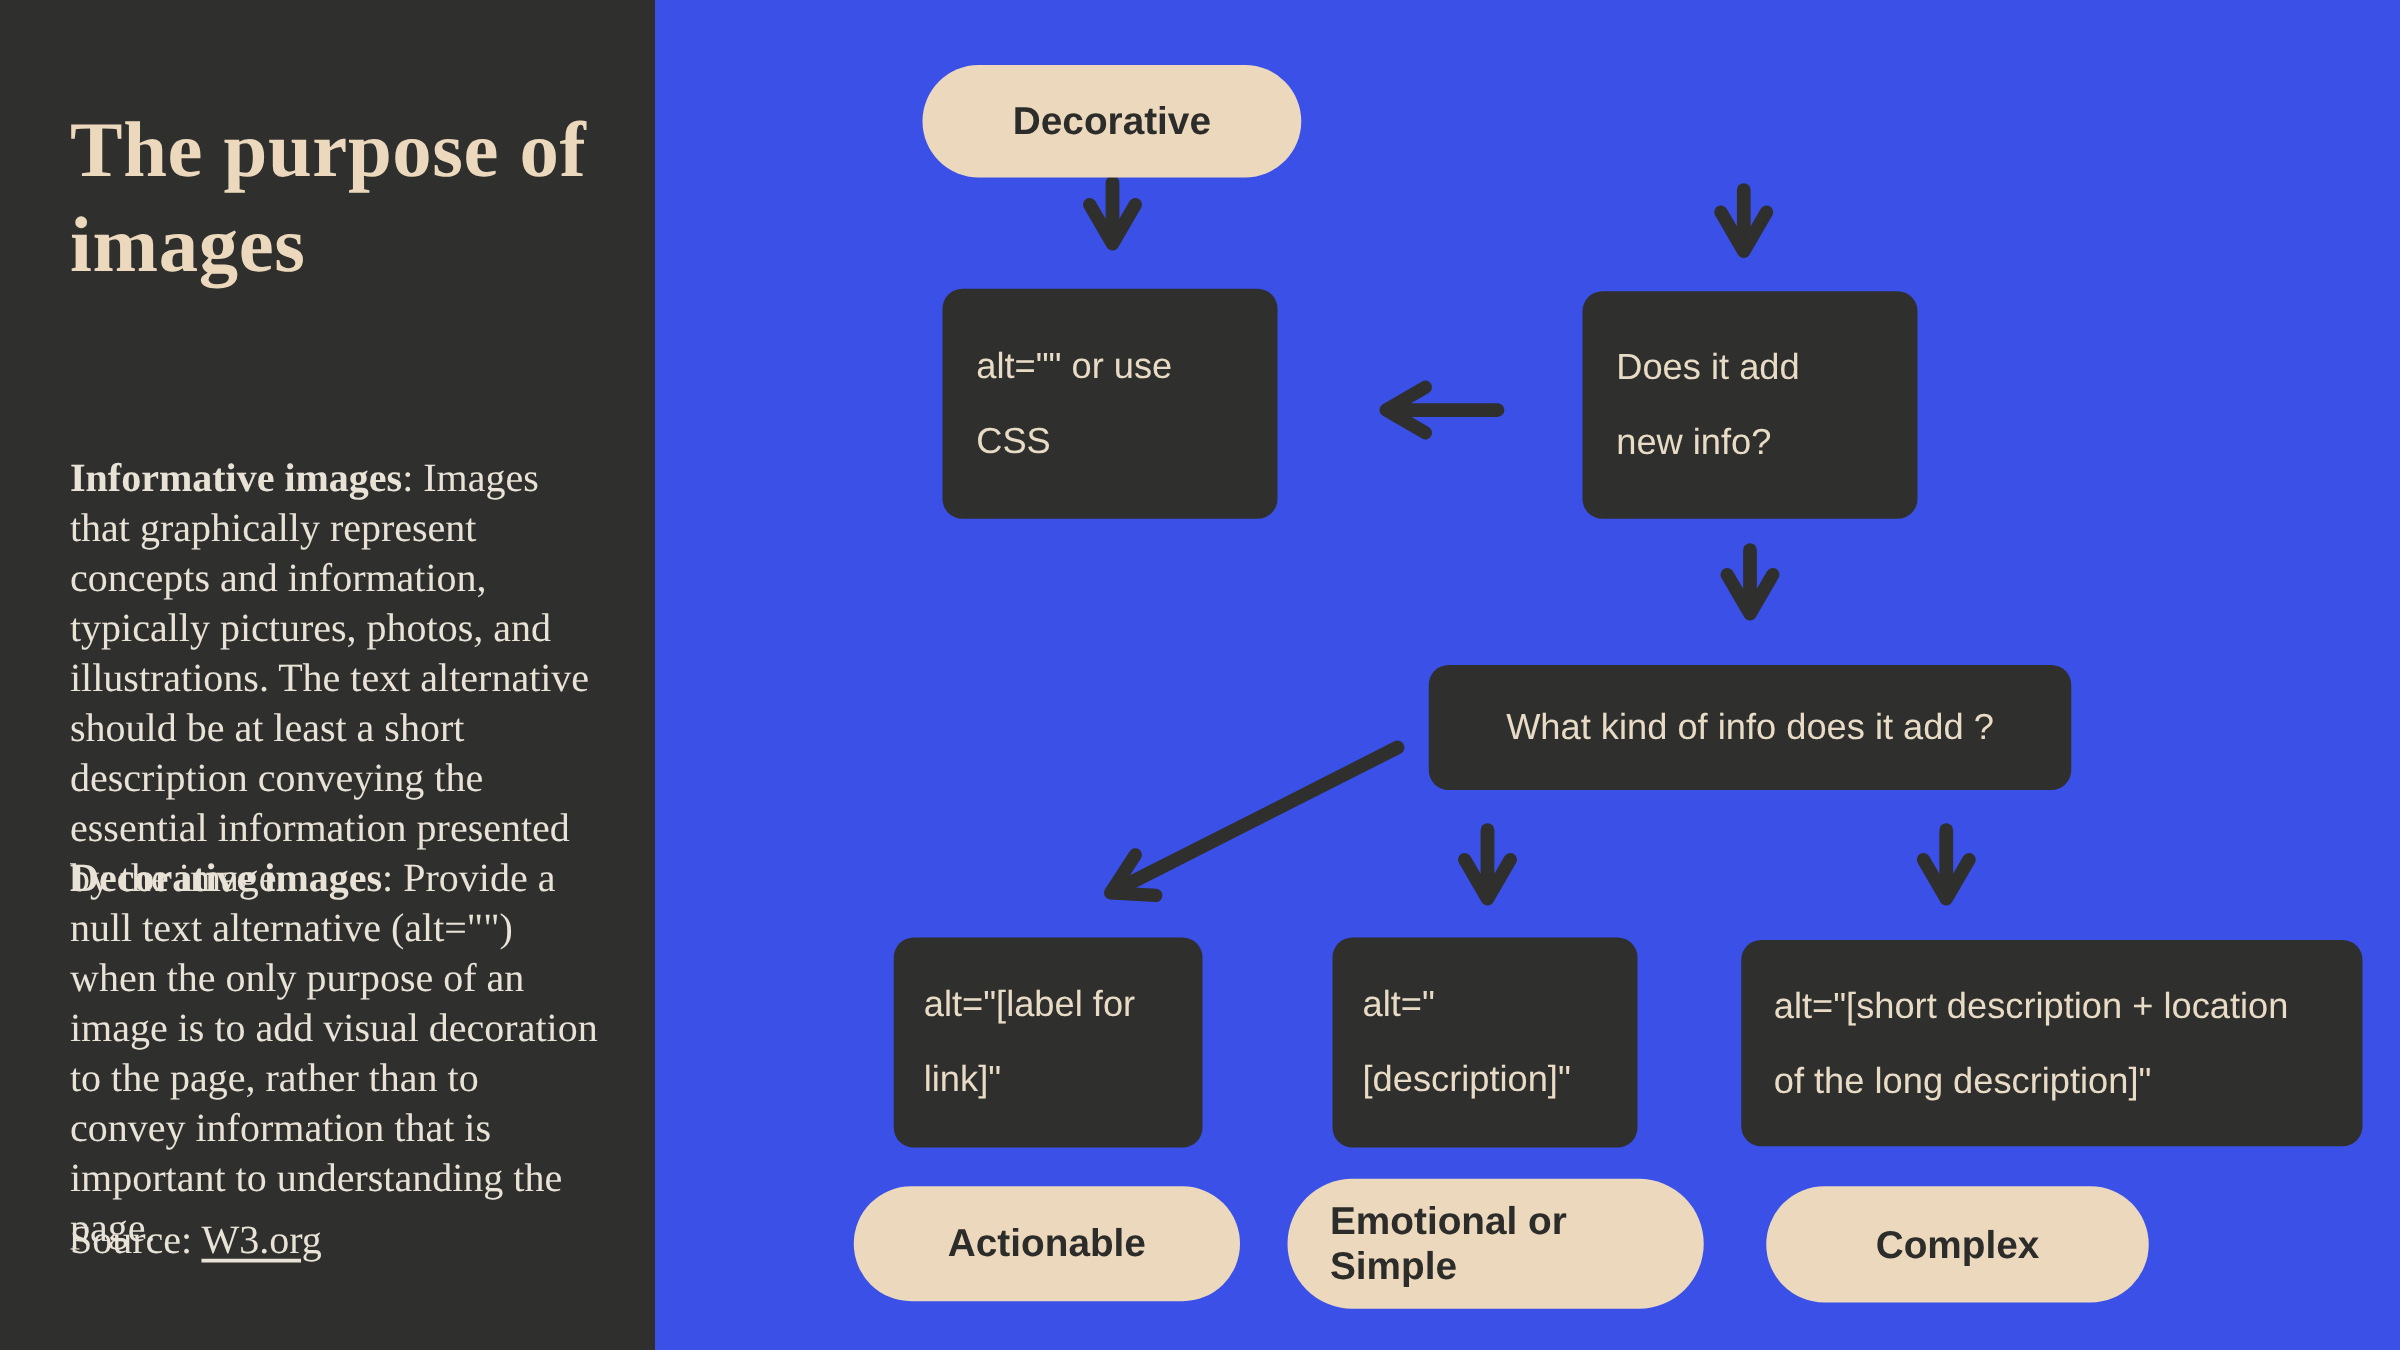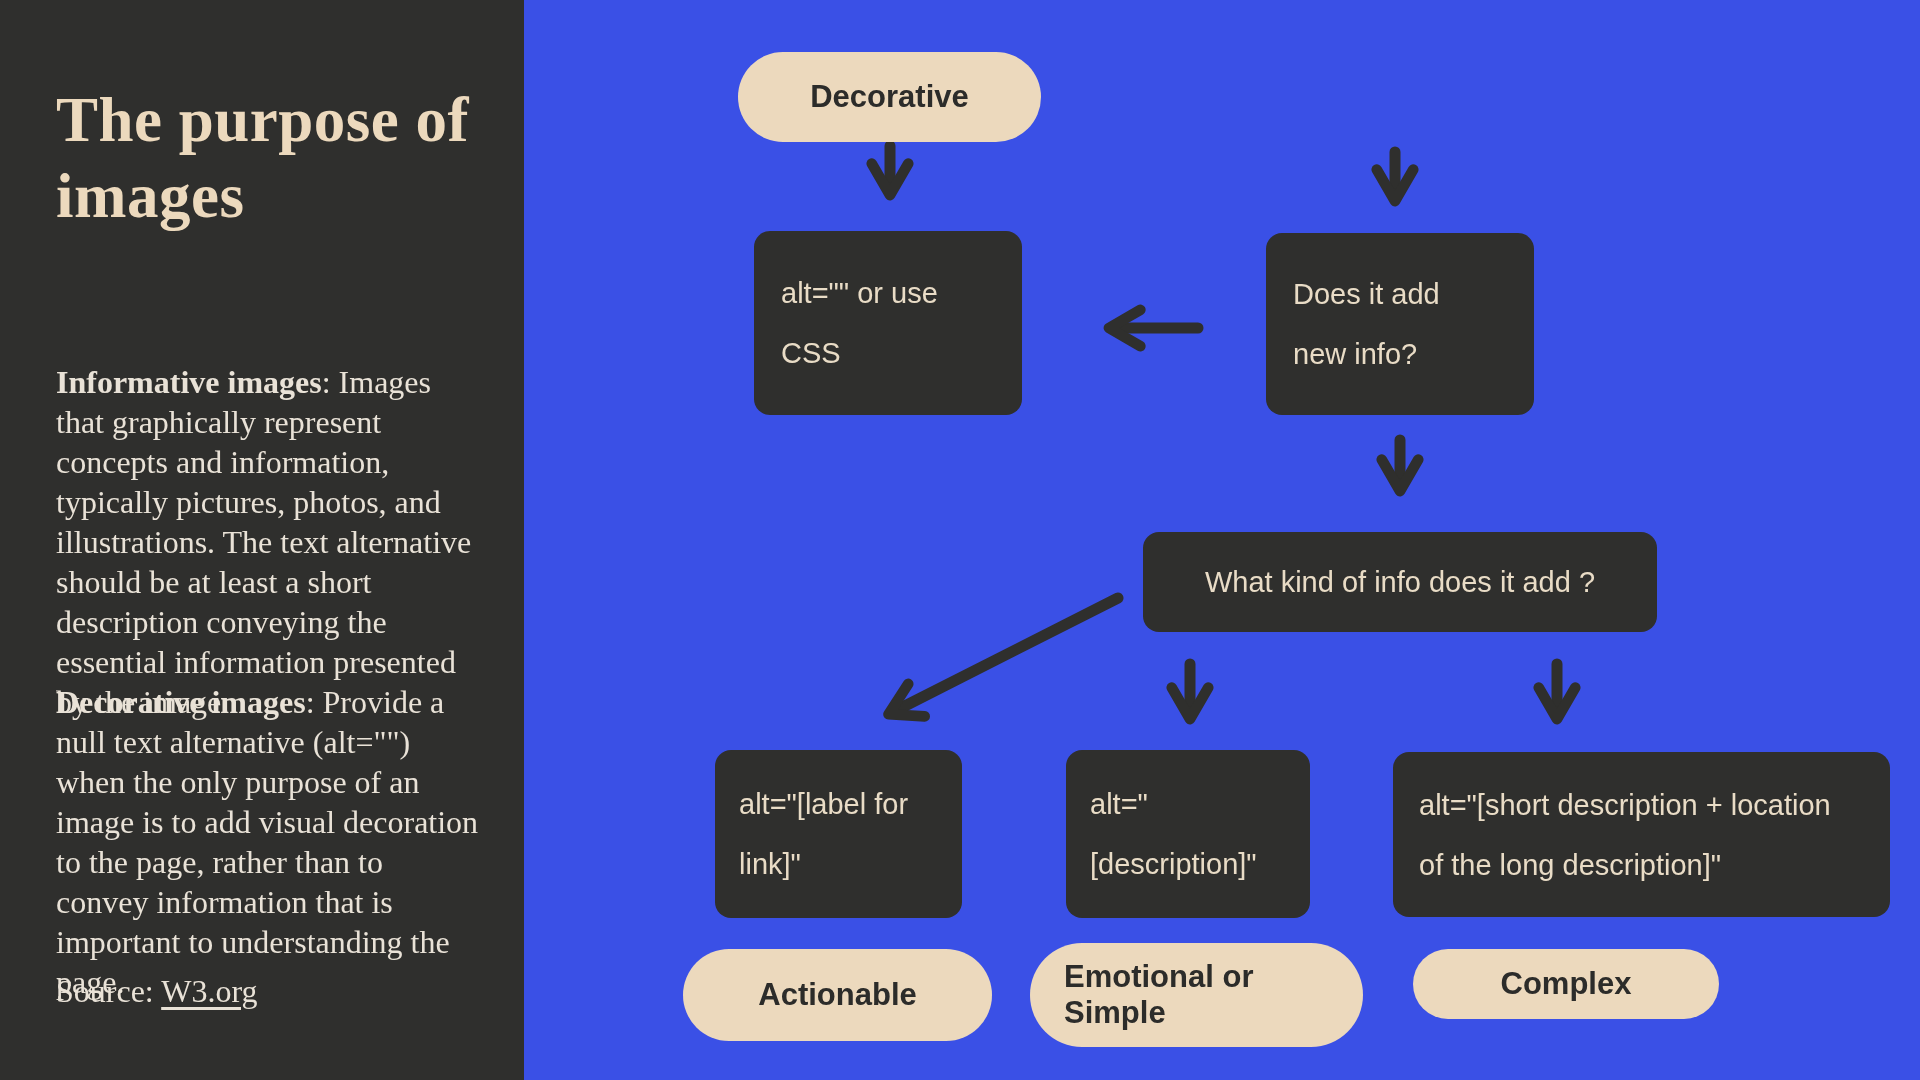--- a/index.html
+++ b/index.html
@@ -56,21 +56,21 @@
     color: #2c2c2a;
     border-radius: 54px;
     display: flex; align-items: center; justify-content: center;
     text-align: left;
     font-weight: 700; font-size: 31px; line-height: 36px;
   }
   .pill-decorative  { left: 738px;  top: 52px;  width: 303px; height: 90px; }
   .pill-informative { left: 1213px; top: 55px;  width: 360px; height: 92px; }
   .pill-actionable  { left: 683px;  top: 949px; width: 309px; height: 92px; }
   .pill-emotional   { left: 1030px; top: 943px; width: 333px; height: 104px; padding: 0 34px; }
-  .pill-complex     { left: 1413px; top: 949px; width: 306px; height: 70px; }
+  .pill-complex     { left: 1413px; top: 949px; width: 306px; height: 93px; }
 
   .dbox {
     position: absolute;
     background: #2f2f2d;
     color: #e9dcc6;
     border-radius: 16px;
     font-size: 29px;
     display: flex; flex-direction: column; justify-content: center;
   }
   .dbox .line { line-height: 60px; white-space: nowrap; }

